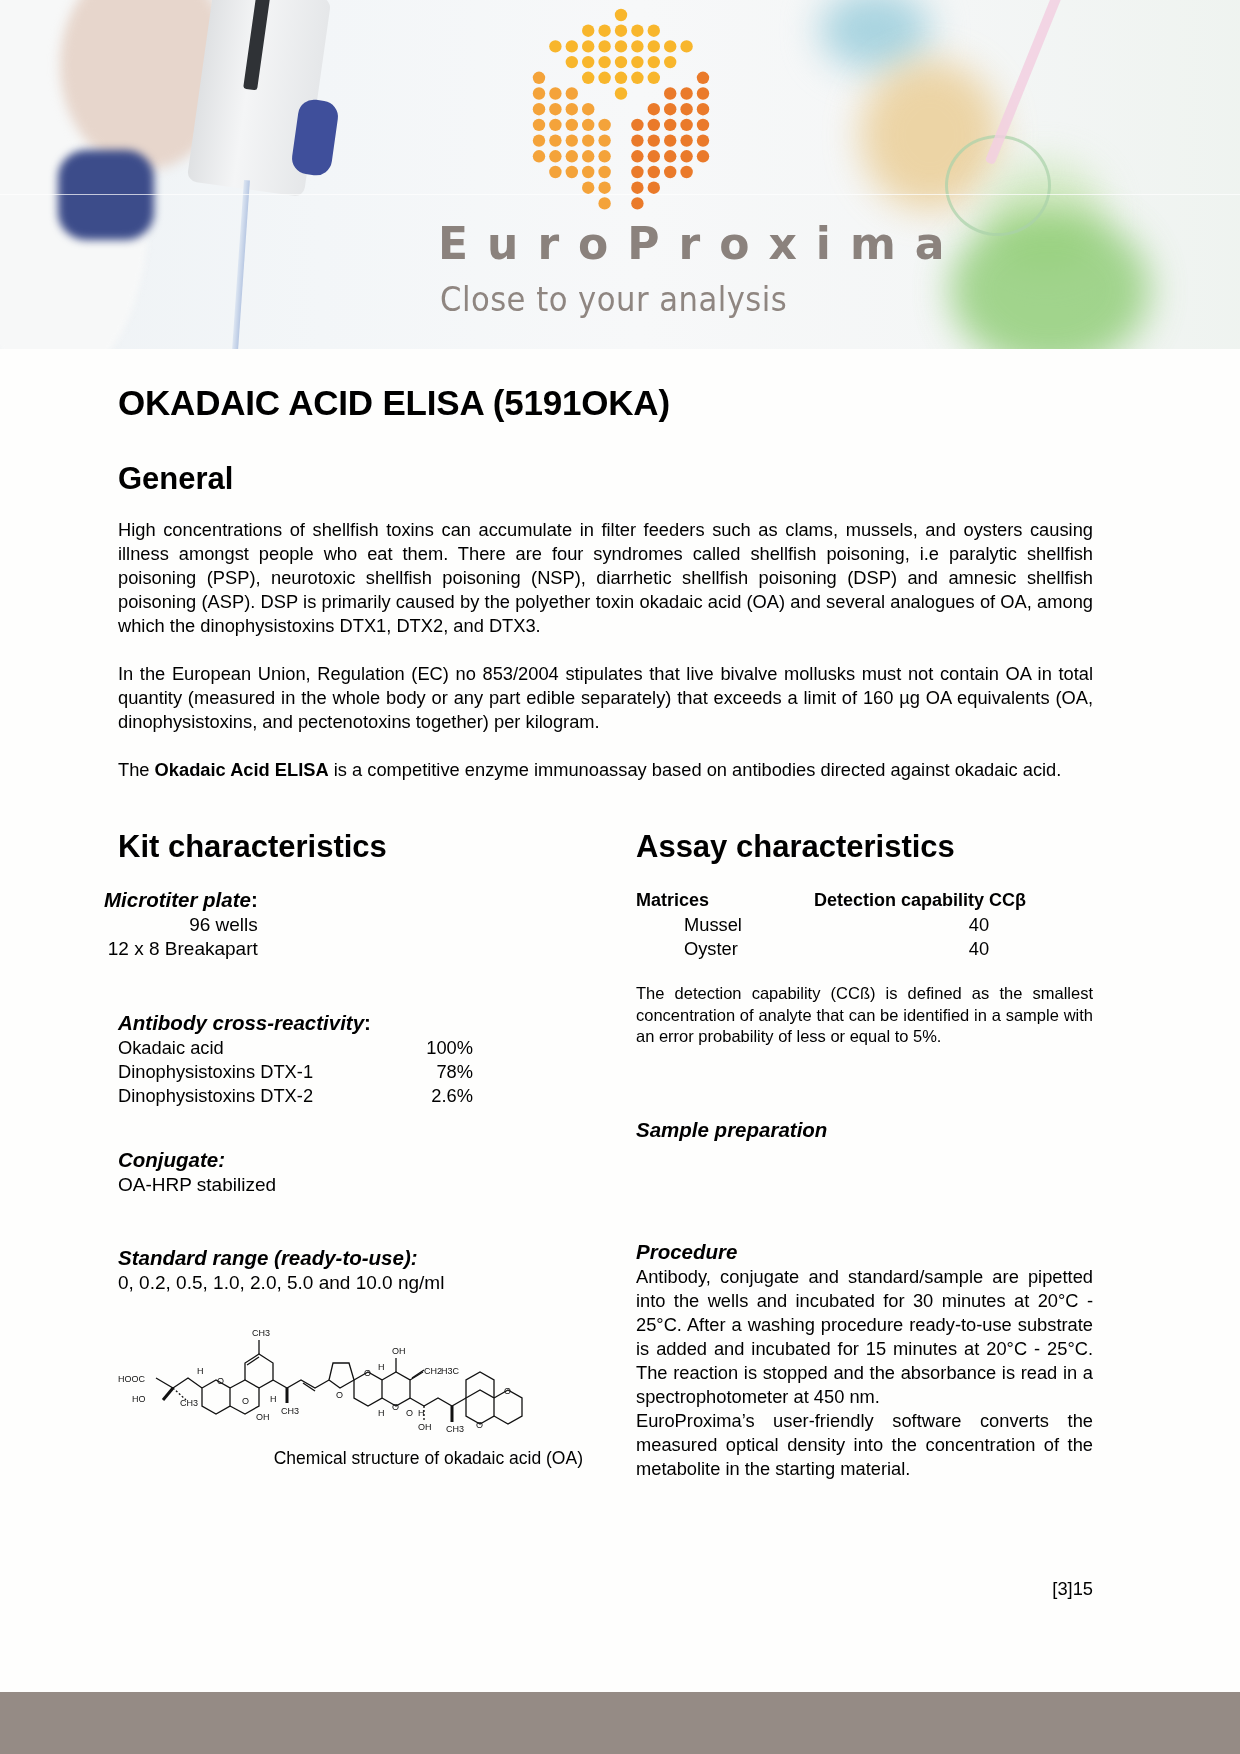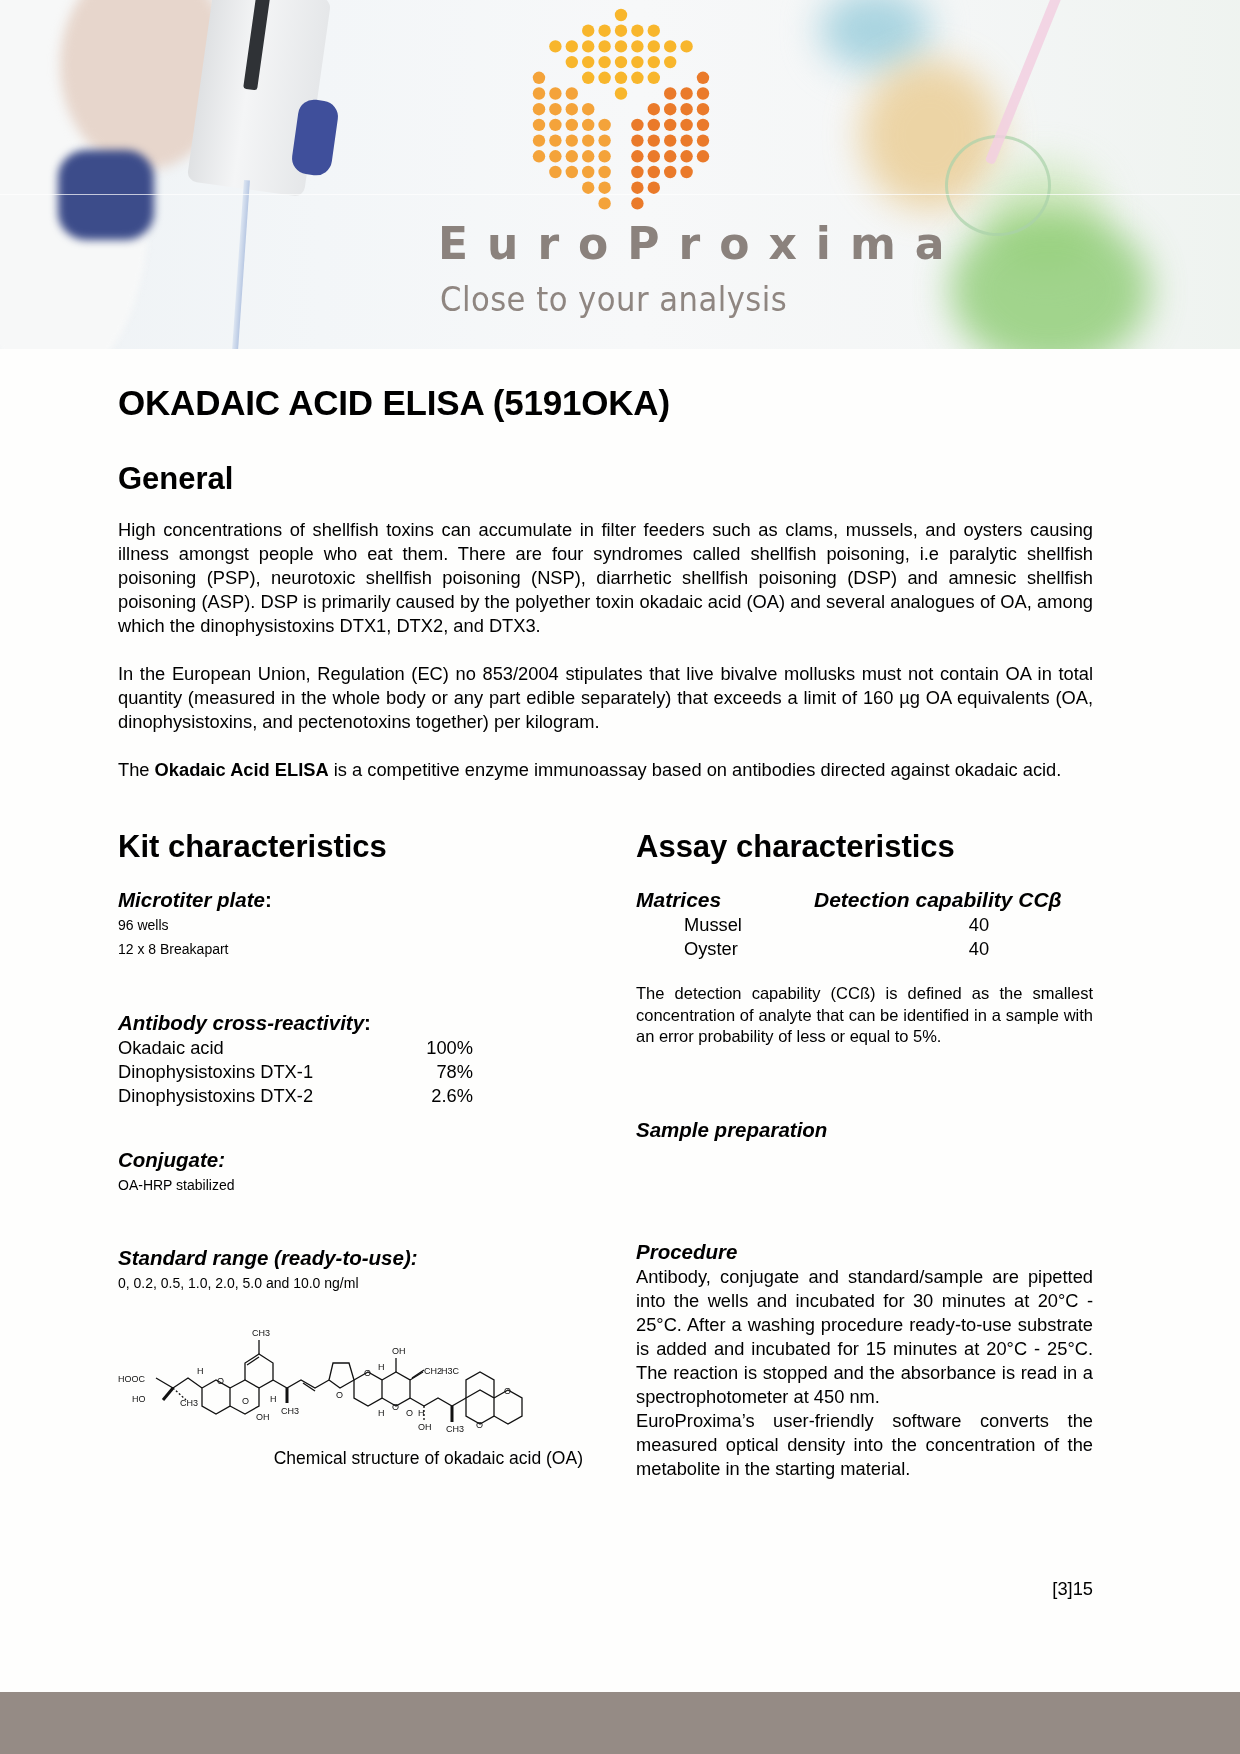--- a/index.html
+++ b/index.html
@@ -58,35 +58,35 @@
     position: absolute; left: 118px; width: 975px; margin: 0;
     font-size: 18.3px; line-height: 24px; text-align: justify; text-align-last: left;
   }
   .p1 { top: 518px; }
   .p2 { top: 662px; }
   .p3 { top: 758px; }
   .para b { font-weight: bold; }
 
   .sub { font-size: 20.5px; font-weight: bold; font-style: italic; margin: 0; line-height: 26px; }
   .sub .colon { font-style: normal; }
-  .line { font-size: 14px; line-height: 24px; margin: 0; white-space: nowrap; }
+  .line { font-size: 19px; line-height: 24px; margin: 0; white-space: nowrap; }
 
   .blk { position: absolute; }
-  .kit-micro { left: 118px; top: 887px; }
+  .kit-micro { left: 104px; top: 887px; text-align: right; }
   .kit-anti { left: 118px; top: 1010px; width: 355px; }
   .kit-conj { left: 118px; top: 1147px; }
   .kit-std { left: 118px; top: 1245px; }
   .reactivity-row { display: flex; justify-content: space-between; font-size: 18.3px; line-height: 24px; }
   .reactivity-row .val { text-align: right; }
 
   .structure { position: absolute; left: 118px; top: 1318px; width: 475px; height: 127px; }
   .caption { position: absolute; left: 108px; top: 1448px; width: 475px; text-align: right; font-size: 17.5px; }
 
   .assay-table { left: 636px; top: 887px; width: 460px; }
-  .assay-head { display: flex; font-size: 21px; font-weight: bold; font-style: italic; line-height: 26px; }
+  .assay-head { display: flex; font-size: 18px; font-weight: bold; line-height: 26px; }
   .assay-head .c1 { width: 178px; }
   .assay-row { display: flex; font-size: 18.3px; line-height: 24px; }
   .assay-row .c1 { width: 280px; margin-left: 48px; }
   .assay-row .c2 { width: 30px; text-align: center; }
 
   .rtext {
     position: absolute; left: 636px; width: 457px; margin: 0;
     text-align: justify; text-align-last: left;
   }
   .ccb-note { top: 983px; font-size: 16.5px; line-height: 21.5px; }

